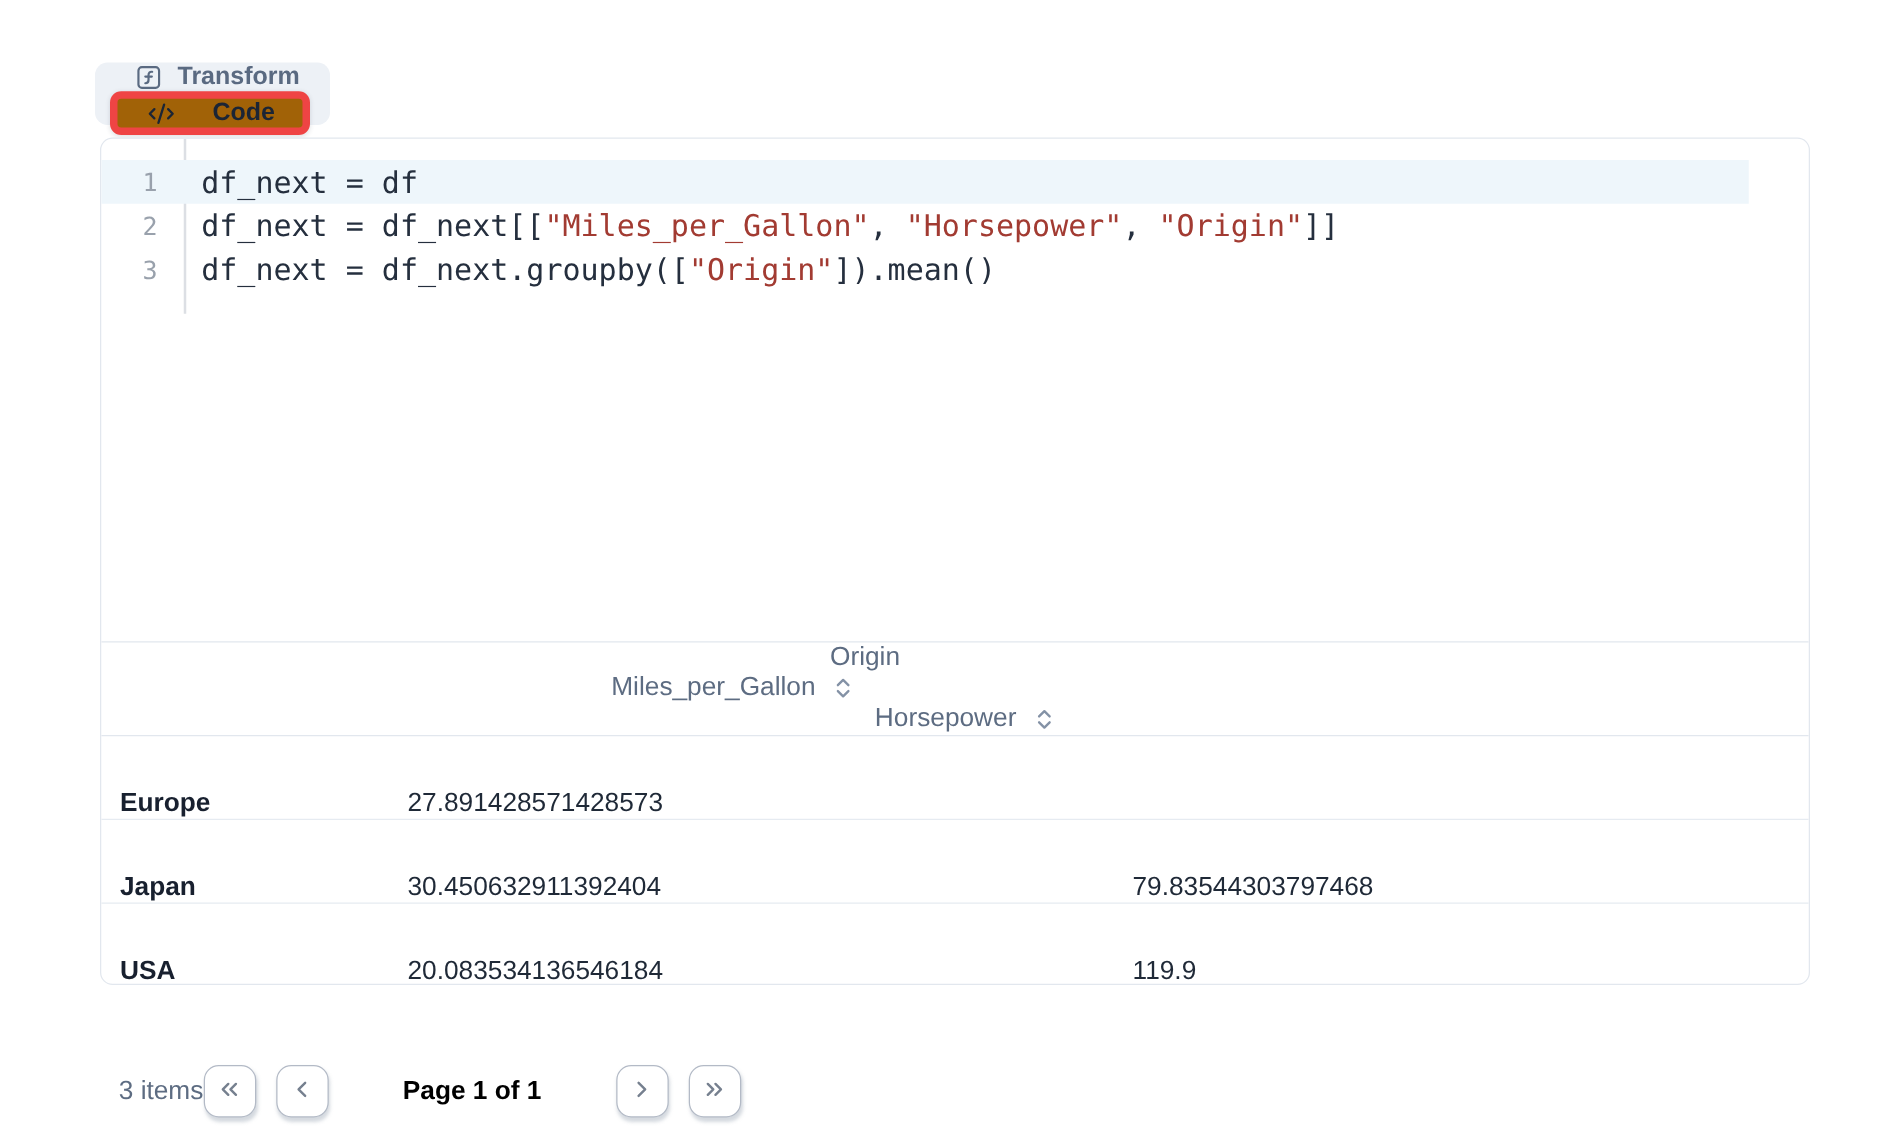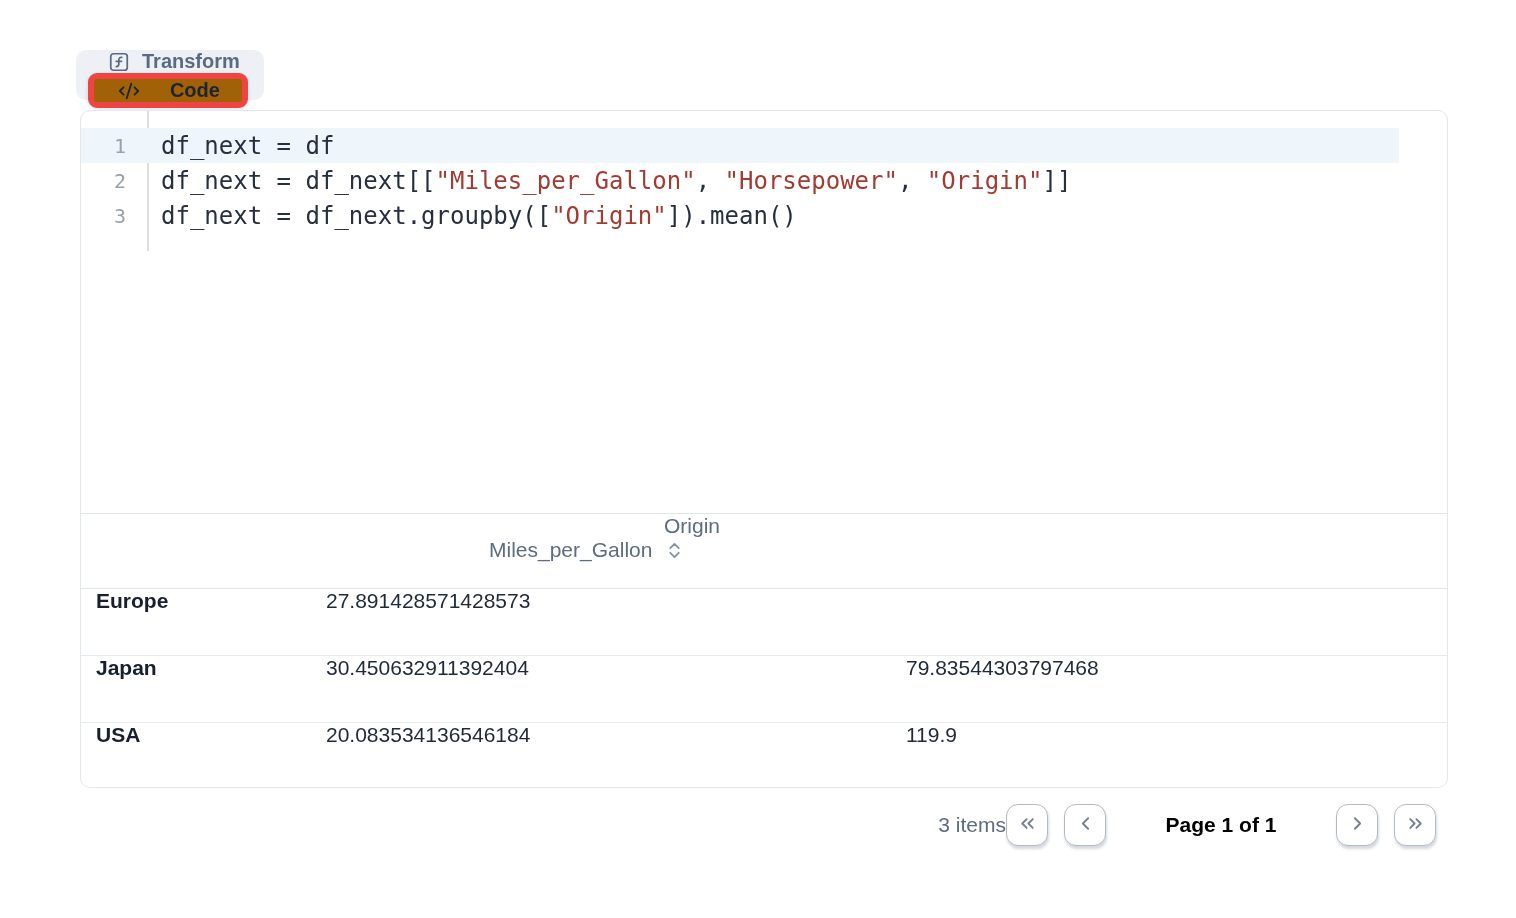--- a/index.html
+++ b/index.html
@@ -59,30 +59,30 @@
   .thead {
     display:flex; align-items:center; height:75px;
     border-bottom:1px solid #e2e7ee;
     color:#5d6c82; font-size:21px;flex-direction:column;
   }
   .col-origin { width:230px; padding-left:15px; }
   .col-mpg { width:580px; padding-left:15px; display:flex; align-items:center; gap:15px; }
   .col-hp { flex:1; padding-left:15px; display:flex; align-items:center; gap:15px; }
   .sort-icon { display:inline-flex; cursor:pointer; }
   .trow {
-    display:flex; align-items:flex-start; height:67px;
+    display:flex; align-items:flex-end; height:67px;
     border-bottom:1px solid #e6ebf1; font-size:21px; color:#1f2937;
   }
   .trow:last-child { border-bottom:none; height:66px; }
   .cell-origin { font-weight:700; color:#18202f; }
 
   
   .footer {
-    position:absolute; left:80px; top:804px; width:1368px;
-    display:flex; align-items:center; justify-content:flex-end;
+    position:absolute; left:80px; top:852px; width:1368px;
+    display:flex; align-items:center; justify-content:flex-start;
   }
   .items-count { padding-left:15px; font-size:21px; color:#5d6c82; }
   .pager { display:flex; align-items:center; gap:16px; padding-right:12px; }
   .pbtn {
     width:42px; height:42px; border-radius:12px;
     border:1.5px solid #b3bac6; background:#ffffff;
     box-shadow:1px 3px 3px rgba(160,170,185,.45);
     display:flex; align-items:center; justify-content:center;
     cursor:pointer; padding:0;
   }
@@ -142,20 +142,29 @@
     <div class="col-origin">Origin</div>
     <div class="col-mpg">
       <span>Miles_per_Gallon</span>
       <span class="sort-icon">
         <svg width="15" height="19" viewBox="0 0 16 20" fill="none" stroke="#8492a6" stroke-width="2" stroke-linecap="round" stroke-linejoin="round">
           <path d="M3.5 7.5 8 3l4.5 4.5"></path>
           <path d="M3.5 12.5 8 17l4.5-4.5"></path>
         </svg>
       </span>
     </div>
+    <div class="col-hp">
+      <span>Horsepower</span>
+      <span class="sort-icon">
+        <svg width="15" height="19" viewBox="0 0 16 20" fill="none" stroke="#8492a6" stroke-width="2" stroke-linecap="round" stroke-linejoin="round">
+          <path d="M3.5 7.5 8 3l4.5 4.5"></path>
+          <path d="M3.5 12.5 8 17l4.5-4.5"></path>
+        </svg>
+      </span>
+    </div>
   </div>
 
   <div class="trow">
     <div class="col-origin cell-origin">Europe</div>
     <div class="col-mpg">27.891428571428573</div>
   </div>
   <div class="trow">
     <div class="col-origin cell-origin">Japan</div>
     <div class="col-mpg">30.450632911392404</div>
     <div class="col-hp">79.83544303797468</div>

